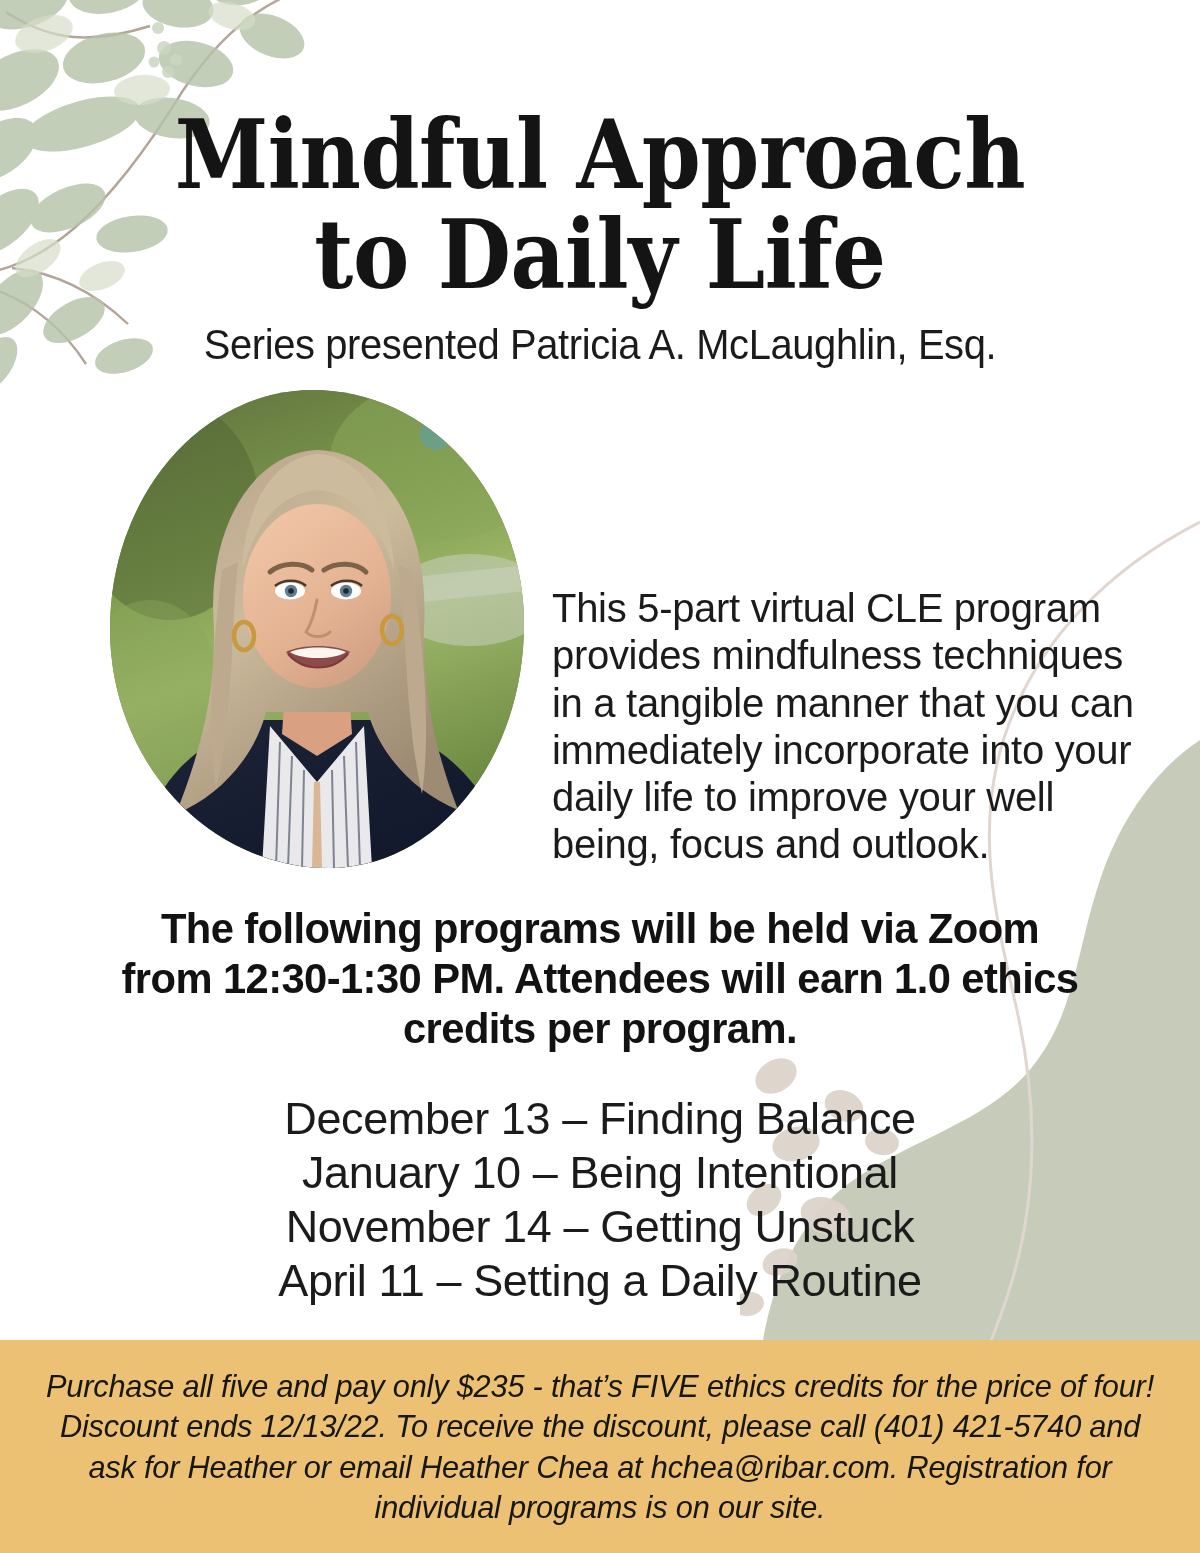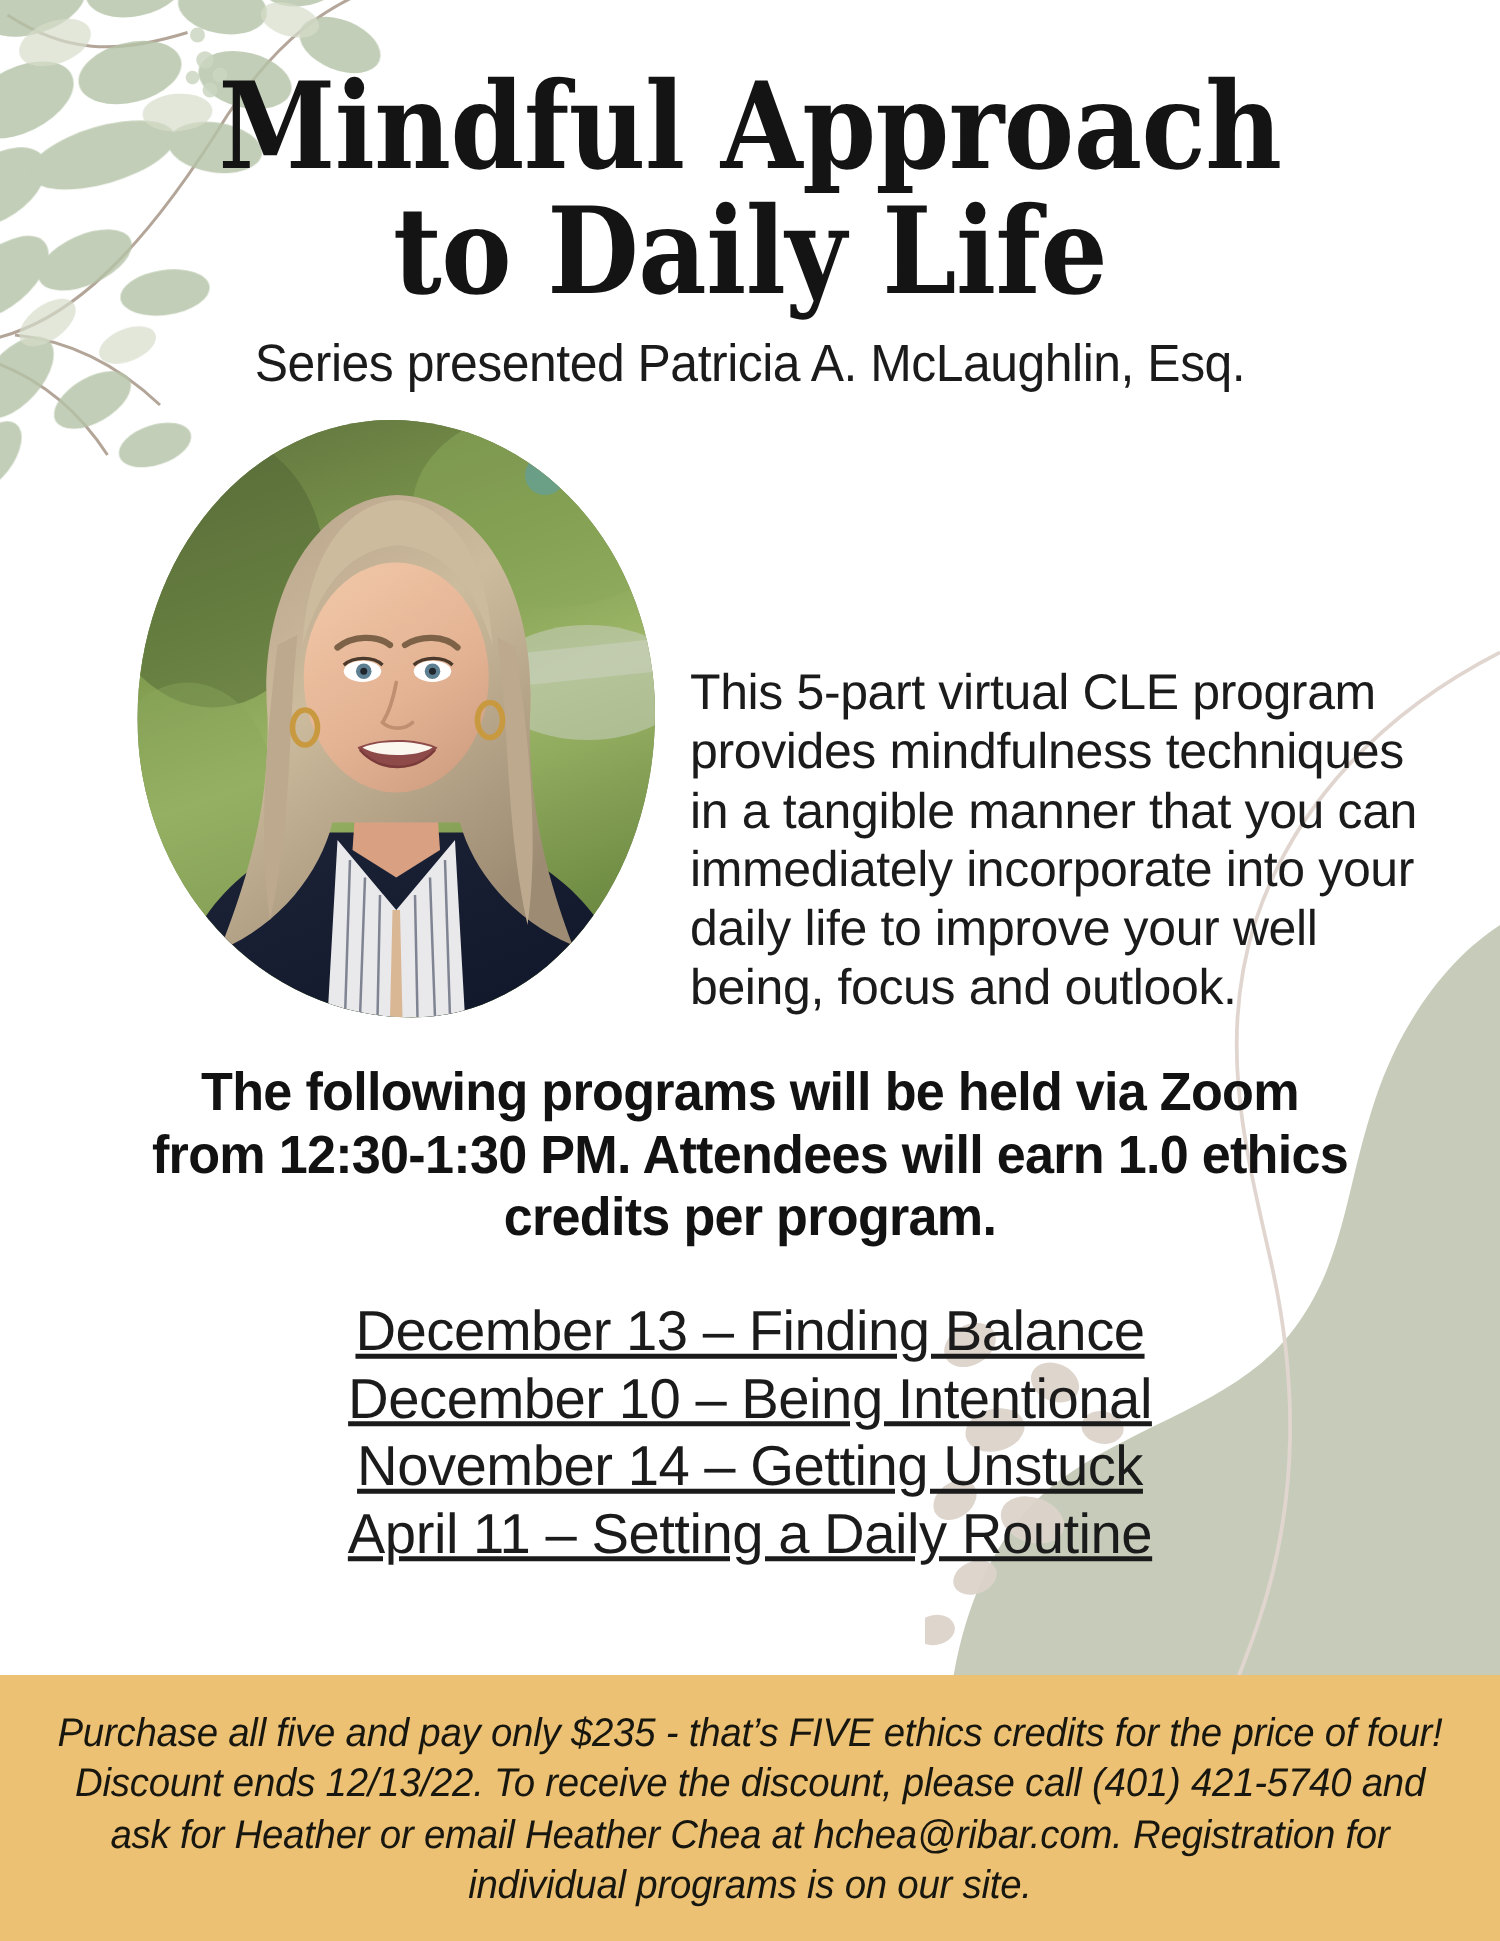--- a/index.html
+++ b/index.html
@@ -40,21 +40,21 @@
     right: 200px; top: 1050px;
     width: 260px; height: 290px;
     z-index: 1;
   }
 
   
   .content { position: relative; z-index: 3; }
 
   #title-block {
     text-align: center;
-    padding-top: 54px;
+    padding-top: 108px;
   }
   .title-line {
     font-family: "DejaVu Serif", "Liberation Serif", serif;
     font-weight: 700;
     font-size: 96px;
     line-height: 0.98;
     letter-spacing: -0.5px;
     color: #141414;
     transform: scaleX(0.88);
     transform-origin: center;
@@ -121,21 +121,21 @@
 
   
   #schedule {
     text-align: center;
     margin-top: 38px;
     font-size: 45px;
     line-height: 1.2;
     color: #1b1b1b;
     letter-spacing: -0.4px;
   }
-  .schedule-line { white-space: nowrap; text-decoration: underline; }
+  .schedule-line { white-space: nowrap; }
 
   
   #footer-banner {
     position: absolute;
     left: 0;
     bottom: 0;
     width: 1200px;
     height: 213px;
     background: #edc173;
     z-index: 4;
@@ -325,21 +325,21 @@
         </div>
       </div>
 
       <div id="intro-text">This 5-part virtual CLE program provides mindfulness techniques in a tangible manner that you can immediately incorporate into your daily life to improve your well being, focus and outlook.</div>
     </div>
 
     <div id="notice">The following programs will be held via Zoom from 12:30-1:30 PM. Attendees will earn 1.0 ethics credits per program.</div>
 
     <div id="schedule">
       <div class="schedule-line">December 13 – Finding Balance</div>
-      <div class="schedule-line">December 10 – Being Intentional</div>
+      <div class="schedule-line">January 10 – Being Intentional</div>
       <div class="schedule-line">November 14 – Getting Unstuck</div>
       <div class="schedule-line">April 11 – Setting a Daily Routine</div>
     </div>
 
   </div>
 
   <div id="footer-banner">
     <div id="footer-text">Purchase all five and pay only $235 - that’s FIVE ethics credits for the price of four! Discount ends 12/13/22. To receive the discount, please call (401) 421-5740 and ask for Heather or email Heather Chea at hchea@ribar.com. Registration for individual programs is on our site.</div>
   </div>
 

